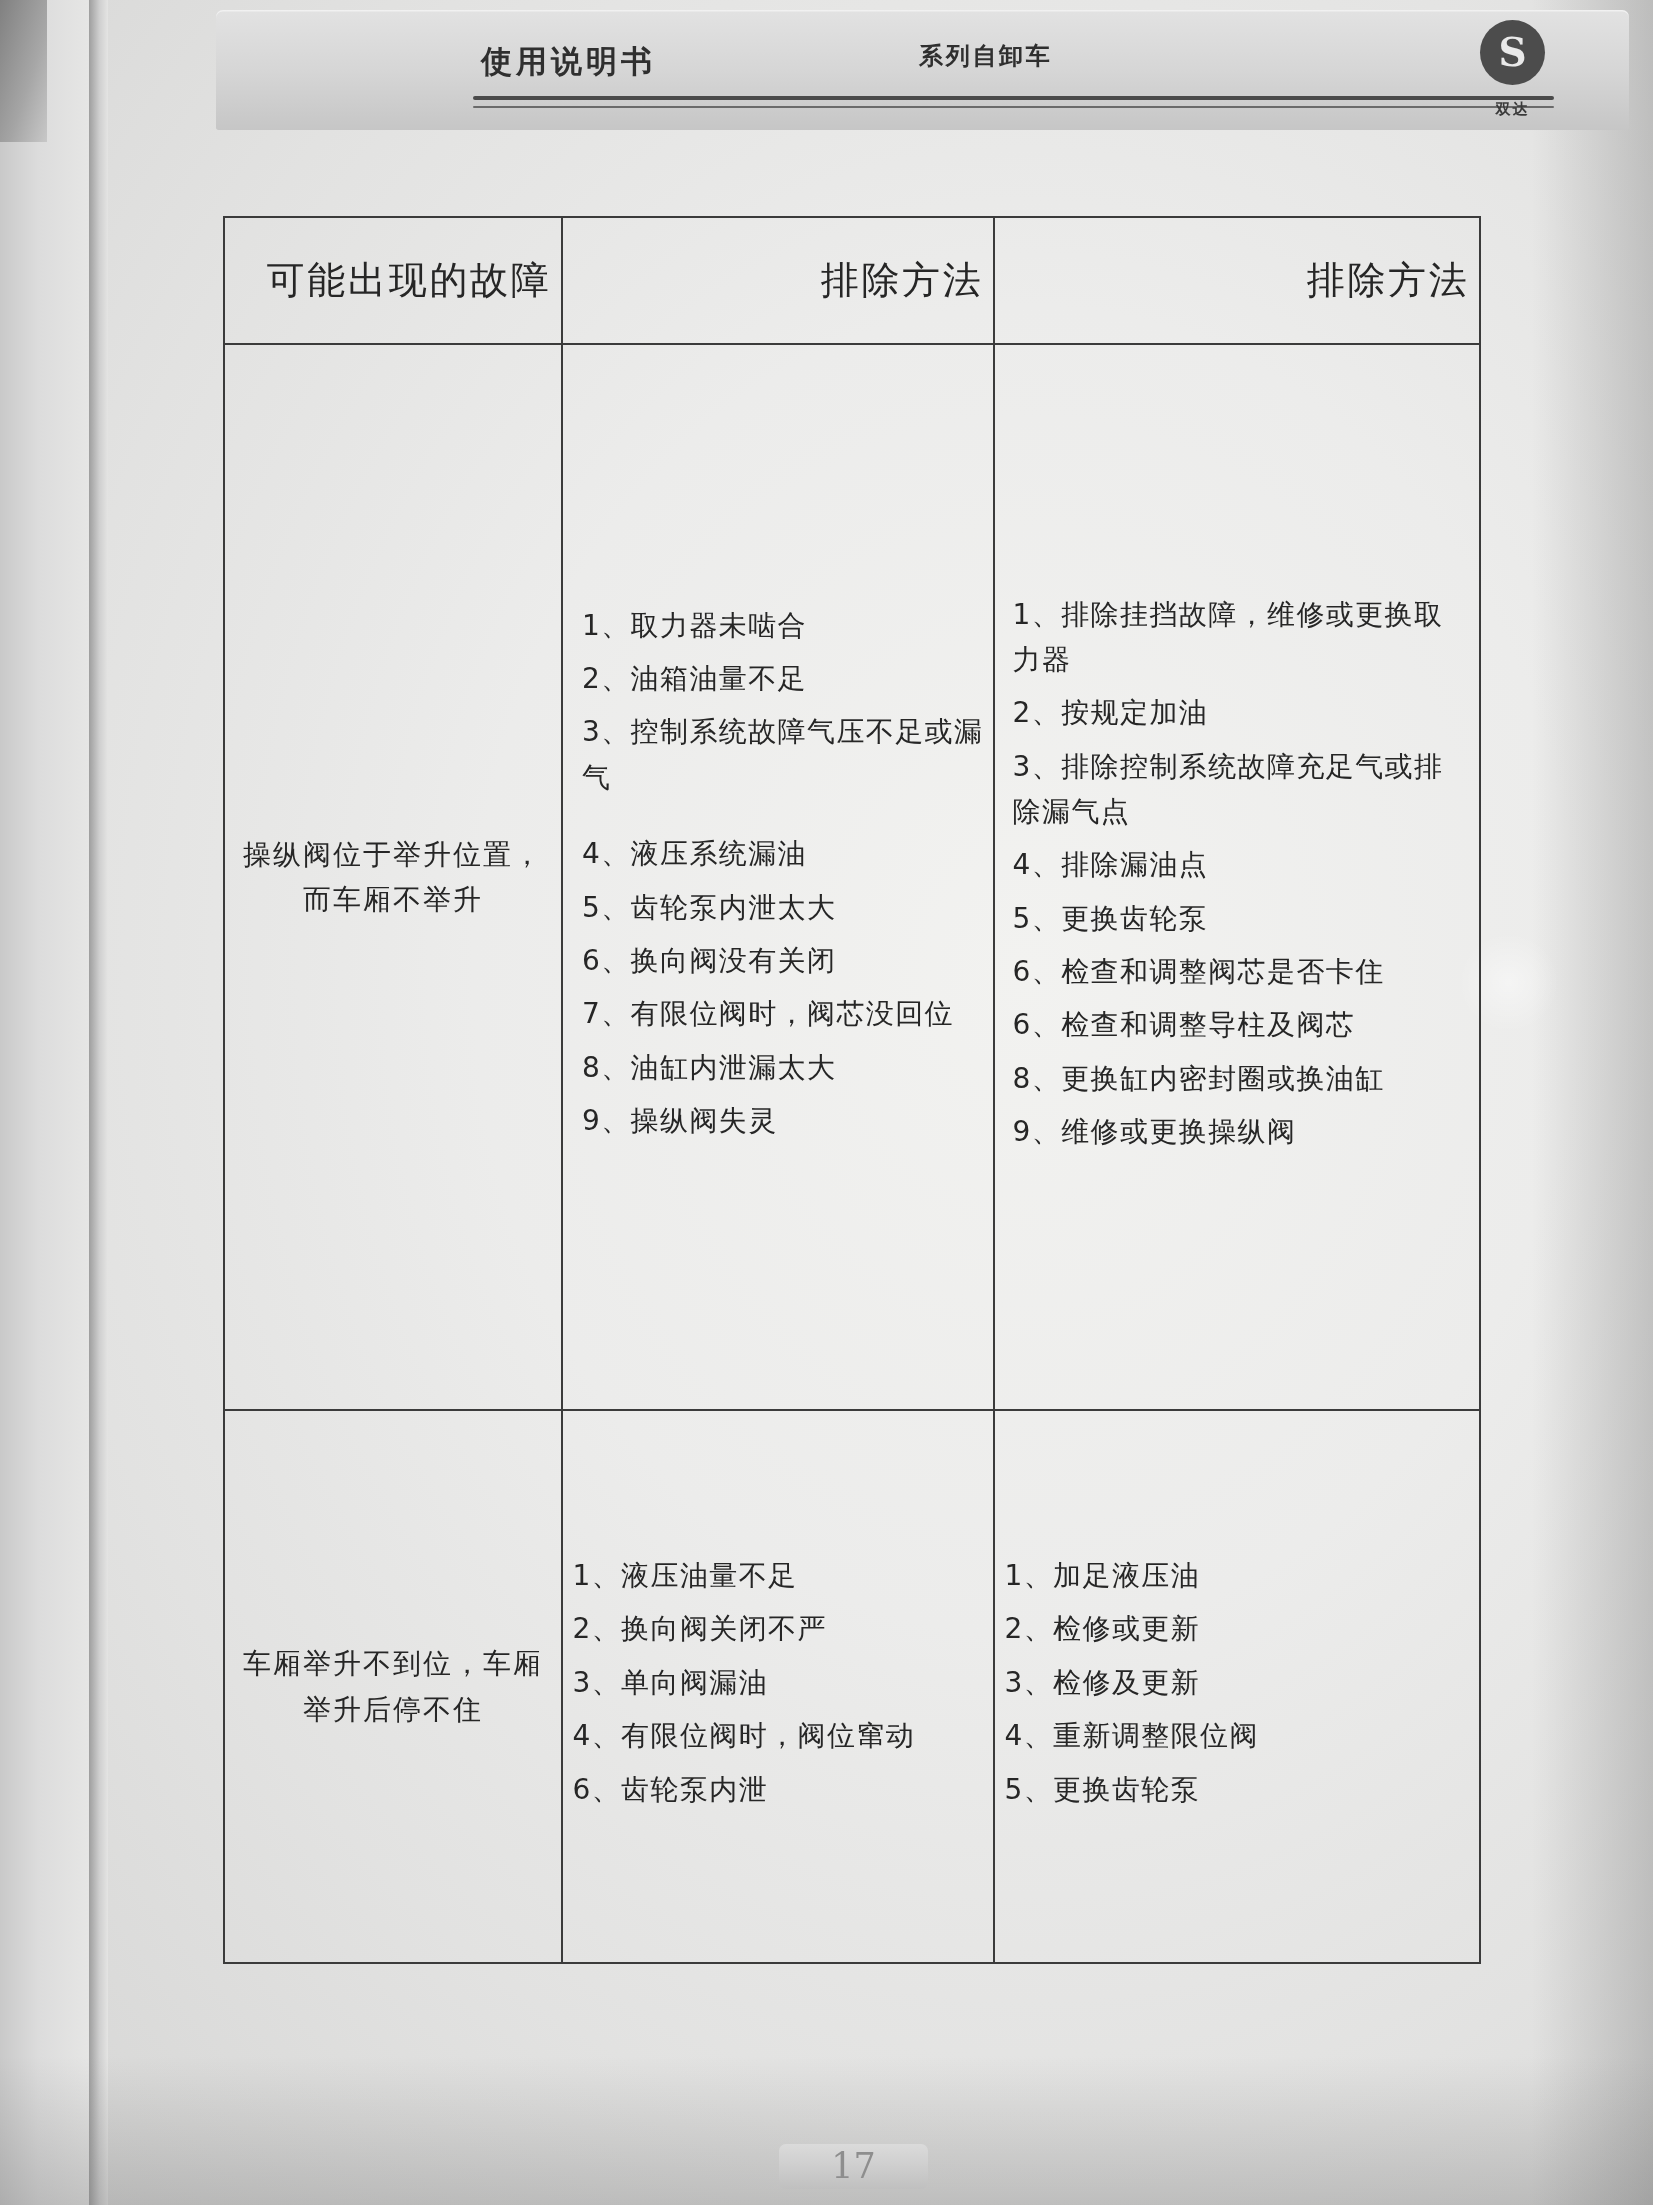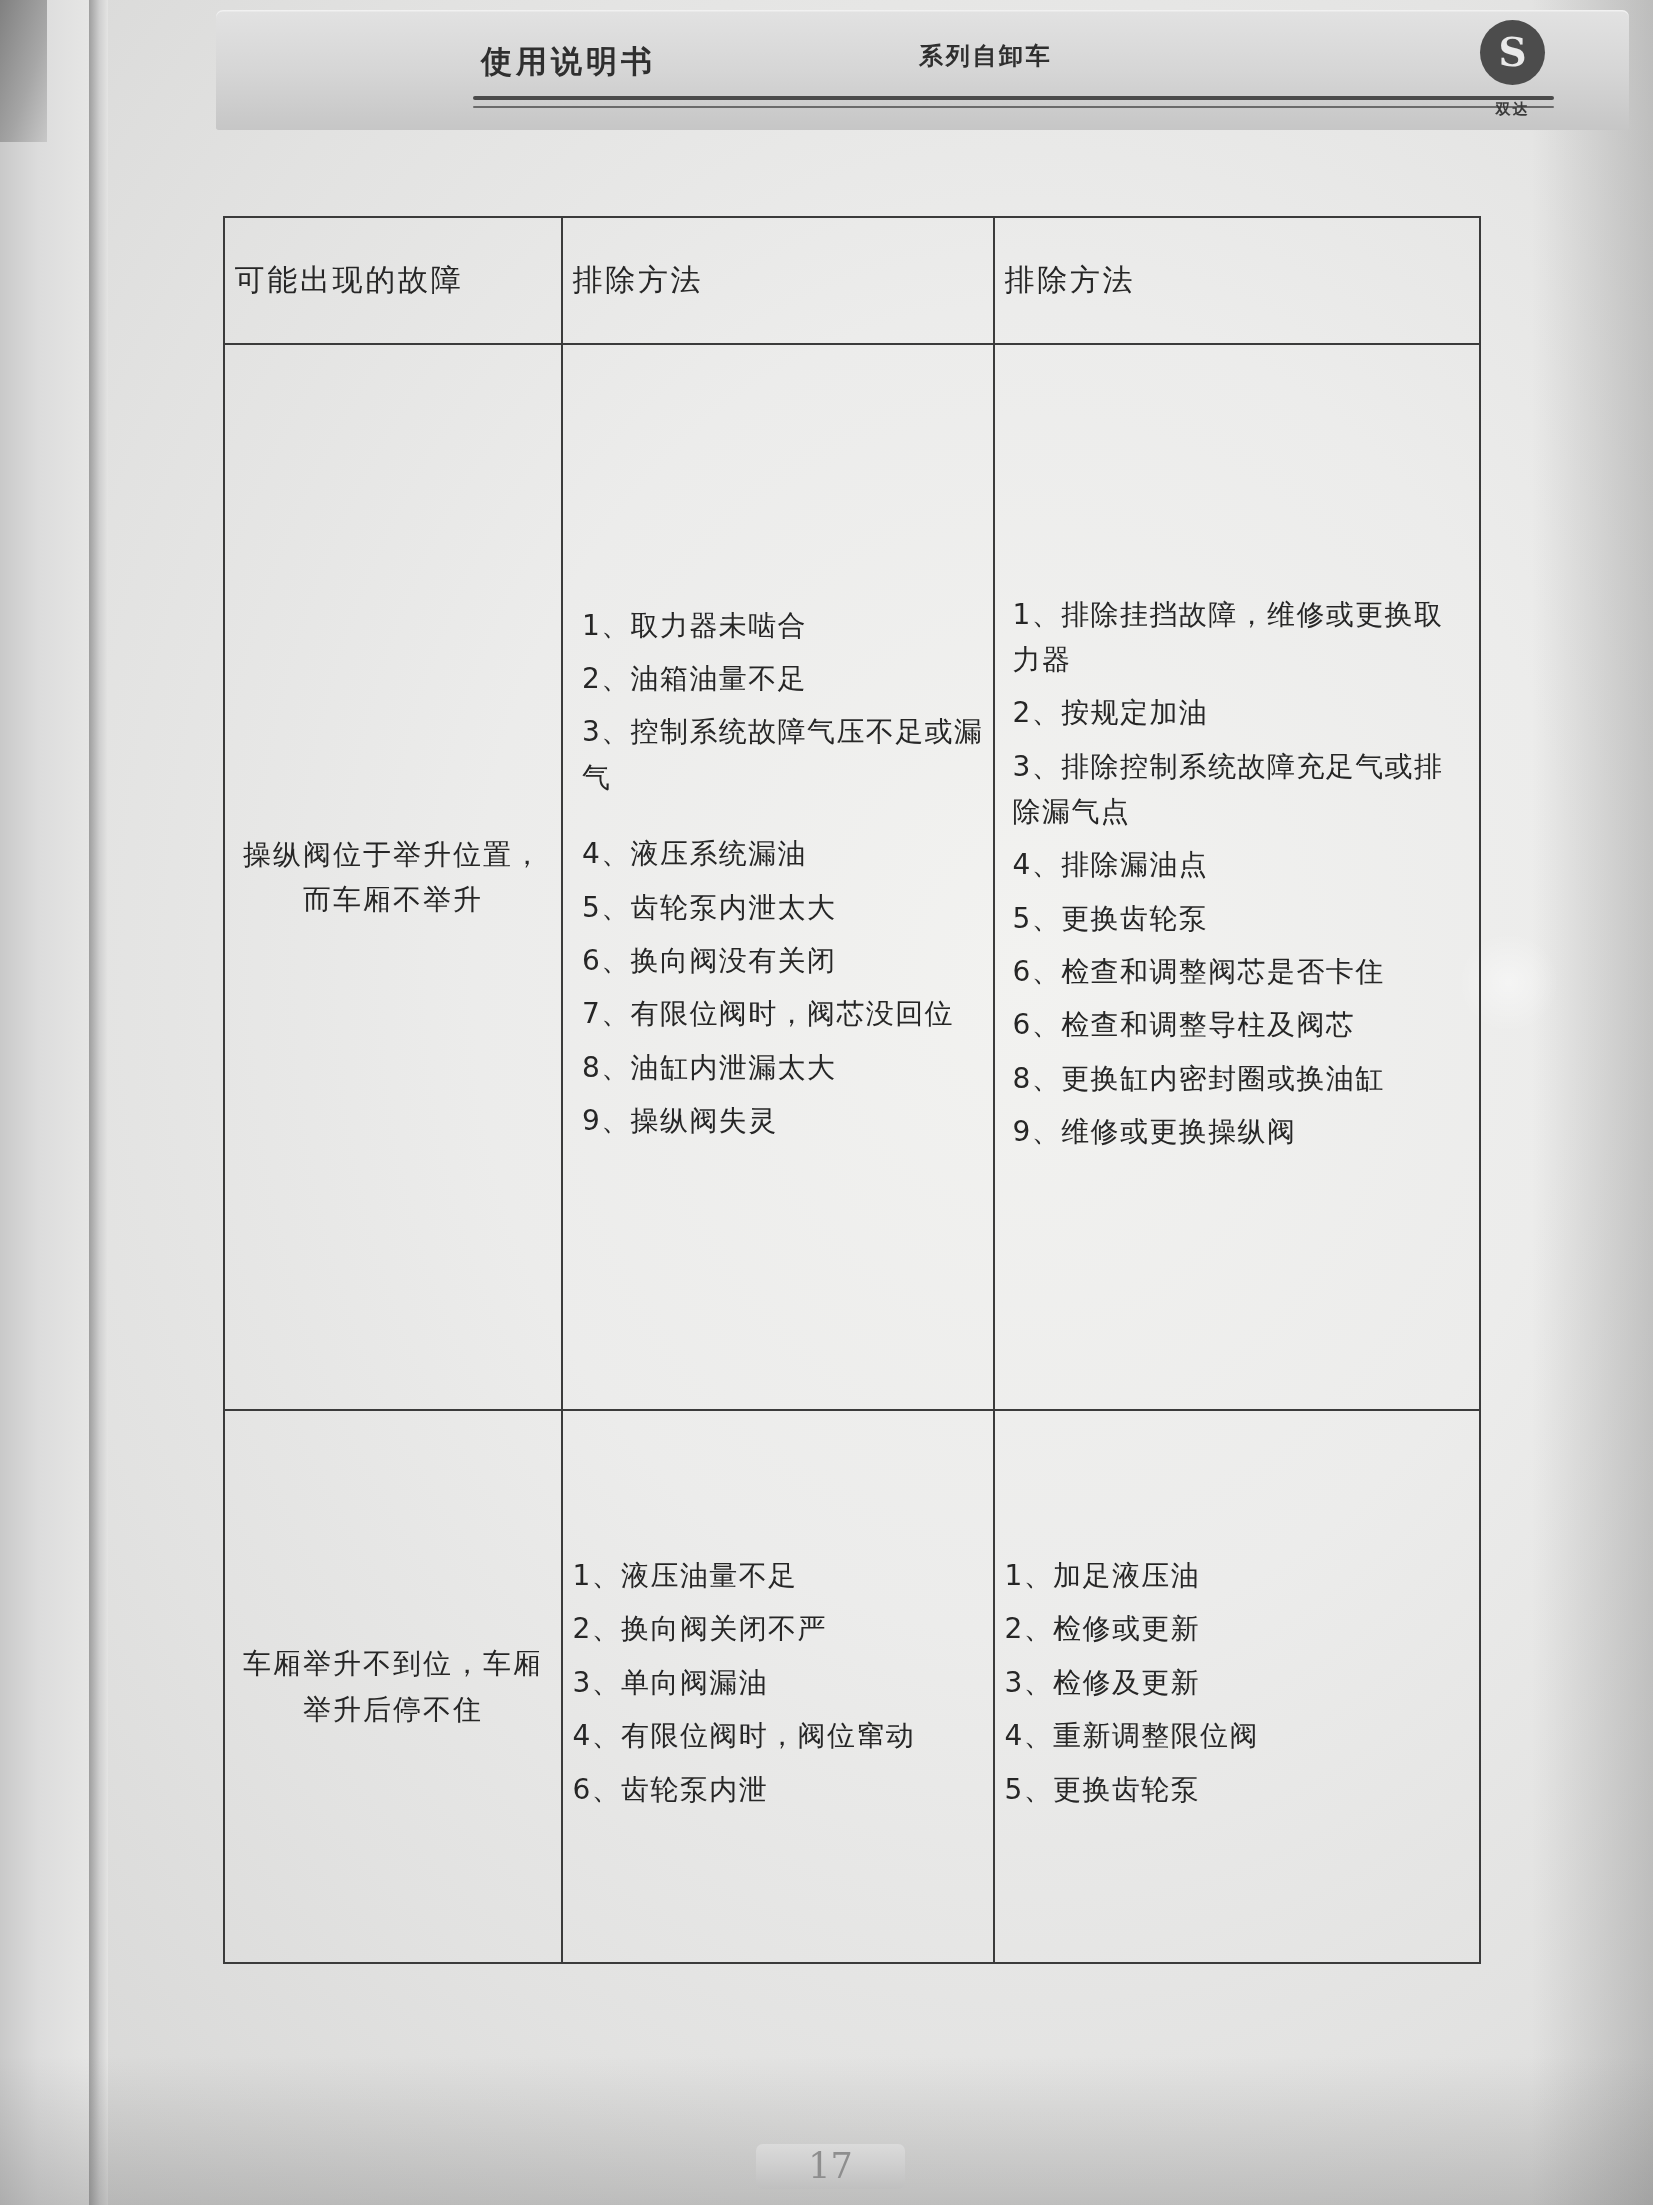--- a/index.html
+++ b/index.html
@@ -139,24 +139,24 @@
   }
   table.fault-table th,
   table.fault-table td {
     border: 2px solid #3b3b3b;
     vertical-align: middle;
     padding: 12px 9.5px;
     color: #262626;
   }
   table.fault-table thead th {
     height: 101px;
-    font-size: 30px;
+    font-size: 38px;
     font-weight: normal;
     letter-spacing: 2.7px;
-    text-align: left;
+    text-align: right;
     font-family: "DejaVu Sans", sans-serif;
   }
   col.c1 { width: 338px; }
   col.c2 { width: 432px; }
   col.c3 { width: 486px; }
 
   td.col-fault {
     text-align: center;
     font-size: 28px;
     line-height: 1.62;
@@ -176,21 +176,21 @@
 
   .row-1 td { height: 1040px; vertical-align: middle; }
   .row-2 td { height: 527px; vertical-align: middle; }
 
   td.col-list.row1-cause { padding-left: 19px; }
   td.col-list.row1-fix  { padding-left: 17.6px; }
 
   
   .page-num {
     position: absolute;
-    left: 756px;
+    left: 779px;
     bottom: 16px;
     width: 149px;
     text-align: center;
     font-size: 35px;
     color: #8e8e8e;
     font-family: "DejaVu Serif", serif;
     background: linear-gradient(to bottom, rgba(220,220,220,.9), rgba(190,190,190,.6));
     border-radius: 6.8px;
     padding: 2.7px 0;
   }

